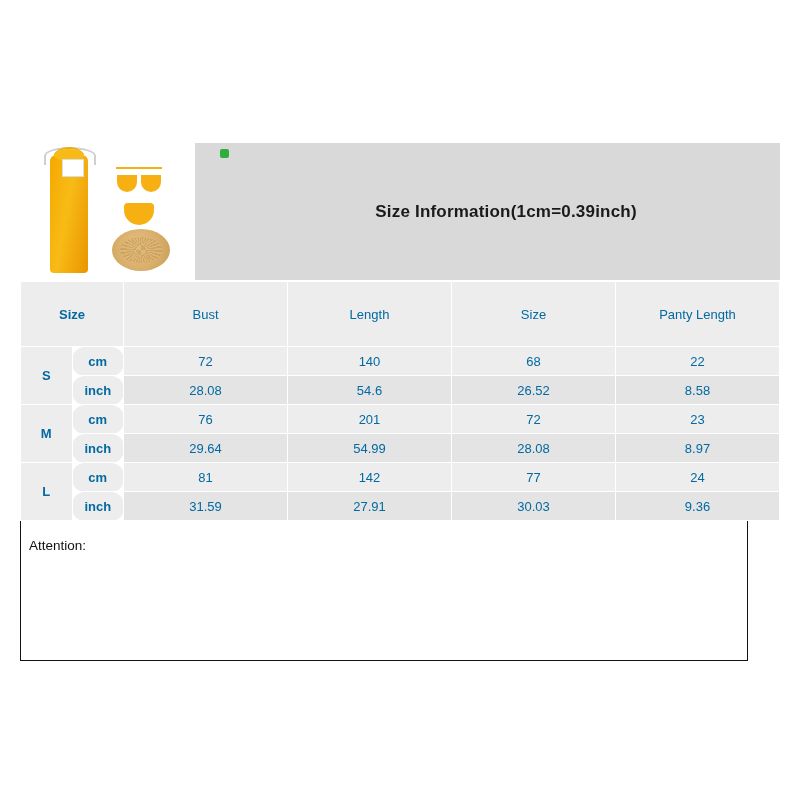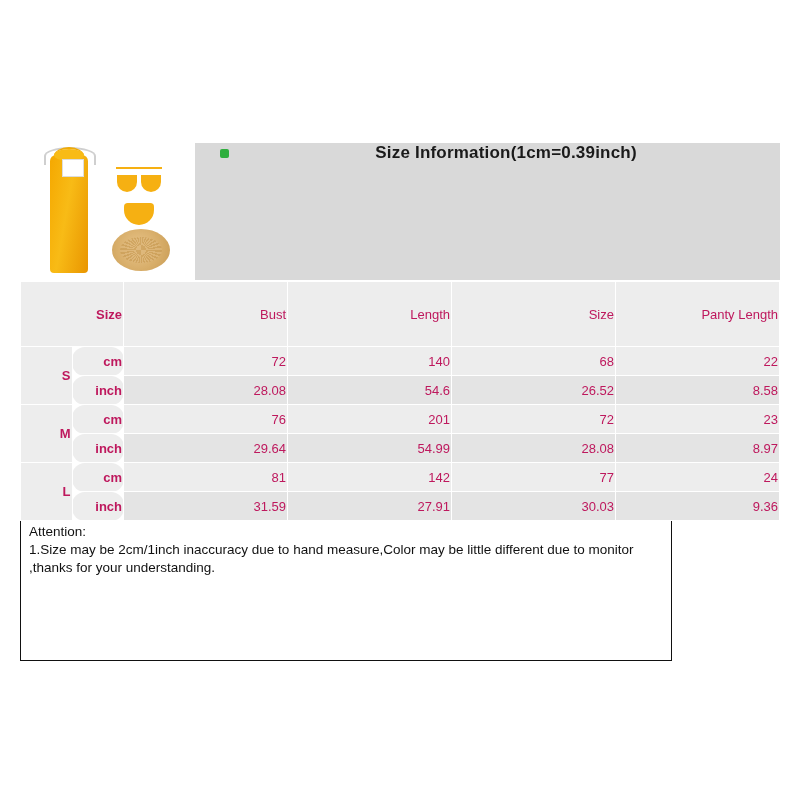--- a/index.html
+++ b/index.html
@@ -29,21 +29,21 @@
     width: 175px;
     height: 137px;
     background: #ffffff;
     position: relative;
     overflow: hidden;
     flex: 0 0 175px;
   }
   .banner-title-cell {
     flex: 1 1 auto;
     display: flex;
-    align-items: flex-start;
+    align-items: center;
     justify-content: center;
     background: #d9d9d9;
     margin-left: 37px;
   }
   .banner-title {
     font-size: 17px;
     font-weight: bold;
     color: #1a1a1a;
     letter-spacing: .2px;
   }
@@ -118,22 +118,22 @@
   }
 
   
   table.size-table {
     border-collapse: collapse;
     width: 760px;
     table-layout: fixed;
   }
   table.size-table td, table.size-table th {
     border: 1px solid #ffffff;
-    text-align: right;
-    color: #be185d;
+    text-align: center;
+    color: #0369a1;
     font-size: 13px;
     background: #ededed;
   }
   .hdr-row td { background: #d9d9d9; height: 62px; font-size: 14px; }
   .hdr-size { font-size: 24px; font-weight: bold; }
   .col-size { width: 100px; }
   .col-unit { width: 92px; }
 
   .size-label {
     background: #c9c4bc;
@@ -146,23 +146,23 @@
     font-size: 13px;
     border-radius: 13px;
   }
   .val-cell { height: 26px; }
   .row-alt .val-cell { background: #e4e4e4; }
 
   
   .attention {
     border: 1px solid #111;
     border-top: none;
-    width: 652px;
+    width: 728px;
     min-height: 140px;
-    padding: 2px 8px 10px 8px;
+    padding: 16px 8px 10px 8px;
     box-sizing: border-box;
     font-size: 13.5px;
     line-height: 1.35;
     color: #111;
     background: #fff;
   }
   .attention p { margin: 0; }
 </style>
 </head>
 <body>
@@ -246,16 +246,15 @@
       <td class="val-cell">31.59</td>
       <td class="val-cell">27.91</td>
       <td class="val-cell">30.03</td>
       <td class="val-cell">9.36</td>
     </tr>
   </tbody>
     </table>
 
   <div class="attention">
     <p>Attention:</p>
-    <p>1.Size may be 2cm/1inch inaccuracy due to hand measure,Color may be little different due to monitor ,thanks for your understanding.</p>
   </div>
 
 </div>
 
 </body></html>

